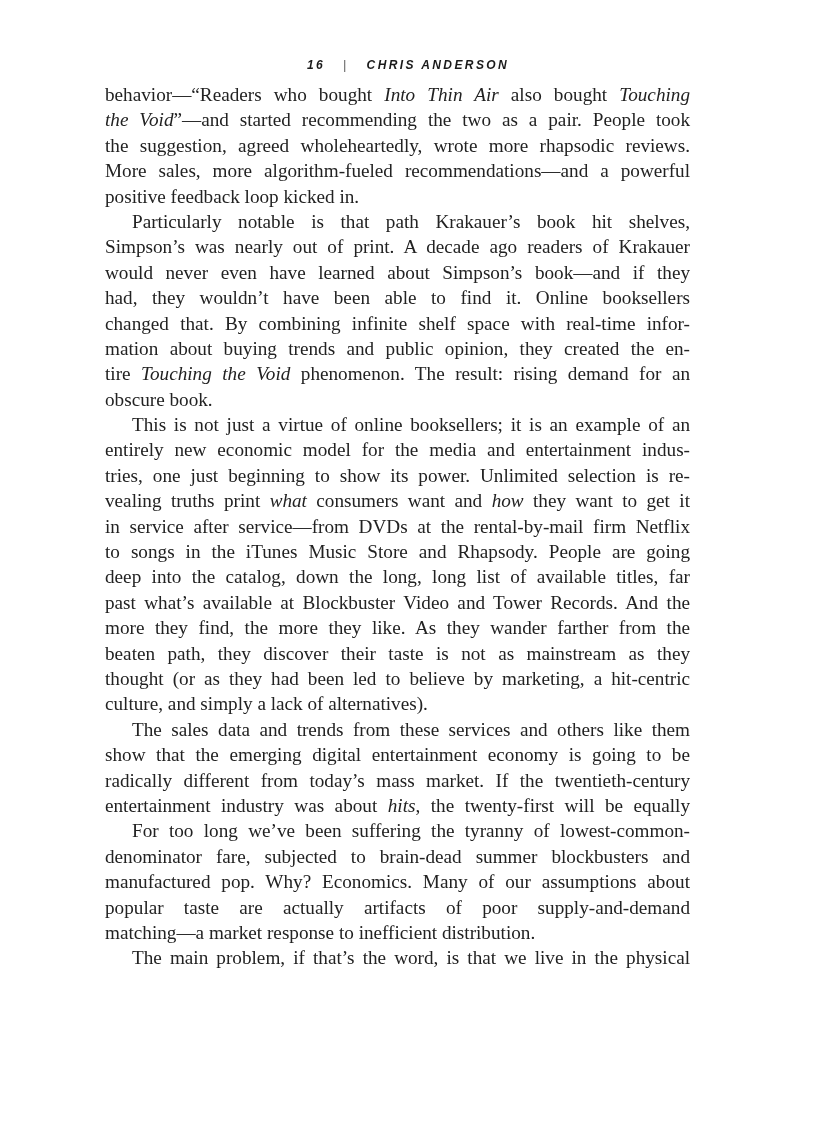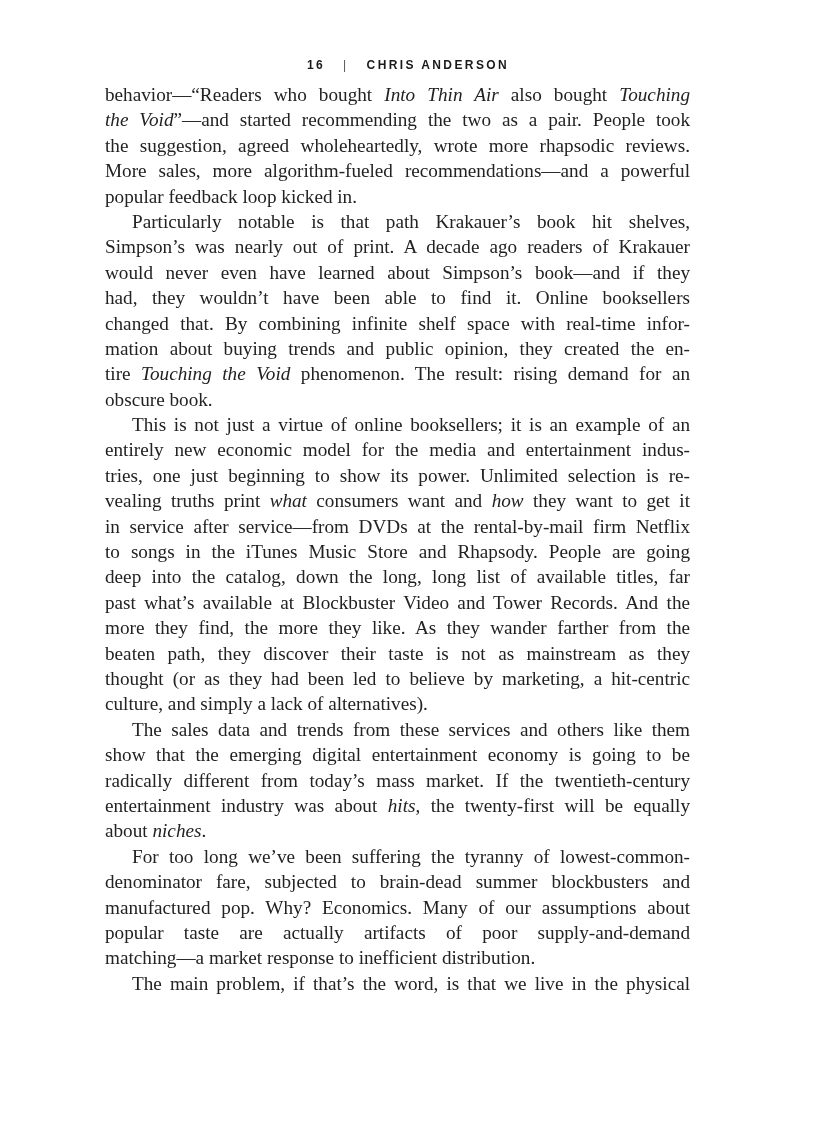--- a/index.html
+++ b/index.html
@@ -3,20 +3,21 @@
 <meta charset="utf-8">
 <style>
   html, body { margin: 0; padding: 0; background: #ffffff; }
   body { width: 816px; height: 1123px; position: relative; overflow: hidden; }
   .header {
     position: absolute; top: 58px; left: 0; width: 816px;
     text-align: center;
     font-family: "Liberation Sans", "DejaVu Sans", sans-serif;
     font-weight: bold; font-size: 12px; letter-spacing: 2.4px;
     color: #1a1a1a;
+    font-style: italic;
   }
   .header .sep { display: inline-block; margin: 0 18px; font-weight: normal; color: #555; }
   .text {
     position: absolute; top: 82px; left: 105px; width: 585px;
     font-family: "Liberation Serif", "DejaVu Serif", serif;
     font-size: 19.2px; line-height: 25.4px; color: #222222;
   }
   .line {
     display: block; height: 25.4px; white-space: nowrap;
     text-align: justify; text-align-last: justify;
@@ -30,21 +31,21 @@
 
 <div class="header">
   <span>16</span><span class="sep">|</span><span>CHRIS ANDERSON</span>
 </div>
 
 <div class="text" id="body-text">
     <div class="line"><span>behavior—“Readers who bought </span><i>Into Thin Air</i><span> also bought </span><i>Touching</i></div>
     <div class="line"><i>the Void</i><span>”—and started recommending the two as a pair. People took</span></div>
     <div class="line"><span>the suggestion, agreed wholeheartedly, wrote more rhapsodic reviews.</span></div>
     <div class="line"><span>More sales, more algorithm-fueled recommendations—and a powerful</span></div>
-    <div class="line last"><span>popular feedback loop kicked in.</span></div>
+    <div class="line last"><span>positive feedback loop kicked in.</span></div>
     <div class="line indent"><span>Particularly notable is that path Krakauer’s book hit shelves,</span></div>
     <div class="line"><span>Simpson’s was nearly out of print. A decade ago readers of Krakauer</span></div>
     <div class="line"><span>would never even have learned about Simpson’s book—and if they</span></div>
     <div class="line"><span>had, they wouldn’t have been able to find it. Online booksellers</span></div>
     <div class="line"><span>changed that. By combining infinite shelf space with real-time infor-</span></div>
     <div class="line"><span>mation about buying trends and public opinion, they created the en-</span></div>
     <div class="line"><span>tire </span><i>Touching the Void</i><span> phenomenon. The result: rising demand for an</span></div>
     <div class="line last"><span>obscure book.</span></div>
     <div class="line indent"><span>This is not just a virtue of online booksellers; it is an example of an</span></div>
     <div class="line"><span>entirely new economic model for the media and entertainment indus-</span></div>
@@ -55,20 +56,19 @@
     <div class="line"><span>deep into the catalog, down the long, long list of available titles, far</span></div>
     <div class="line"><span>past what’s available at Blockbuster Video and Tower Records. And the</span></div>
     <div class="line"><span>more they find, the more they like. As they wander farther from the</span></div>
     <div class="line"><span>beaten path, they discover their taste is not as mainstream as they</span></div>
     <div class="line"><span>thought (or as they had been led to believe by marketing, a hit-centric</span></div>
     <div class="line last"><span>culture, and simply a lack of alternatives).</span></div>
     <div class="line indent"><span>The sales data and trends from these services and others like them</span></div>
     <div class="line"><span>show that the emerging digital entertainment economy is going to be</span></div>
     <div class="line"><span>radically different from today’s mass market. If the twentieth-century</span></div>
     <div class="line"><span>entertainment industry was about </span><i>hits</i><span>, the twenty-first will be equally</span></div>
-    <div class="line last"><span>about </span><i>niches</i><span>.</span></div>
     <div class="line indent"><span>For too long we’ve been suffering the tyranny of lowest-common-</span></div>
     <div class="line"><span>denominator fare, subjected to brain-dead summer blockbusters and</span></div>
     <div class="line"><span>manufactured pop. Why? Economics. Many of our assumptions about</span></div>
     <div class="line"><span>popular taste are actually artifacts of poor supply-and-demand</span></div>
     <div class="line last"><span>matching—a market response to inefficient distribution.</span></div>
     <div class="line indent"><span>The main problem, if that’s the word, is that we live in the physical</span></div>
   </div>
 
 </body></html>

